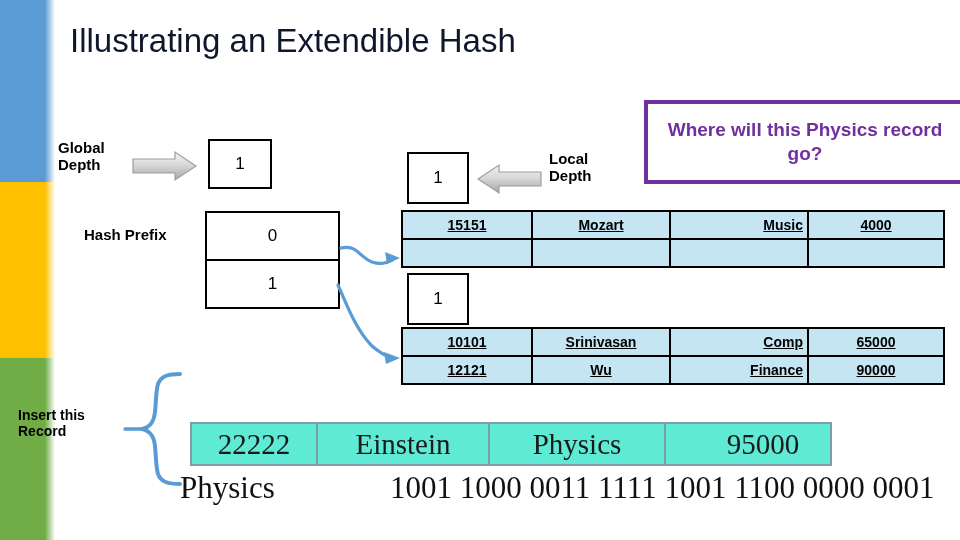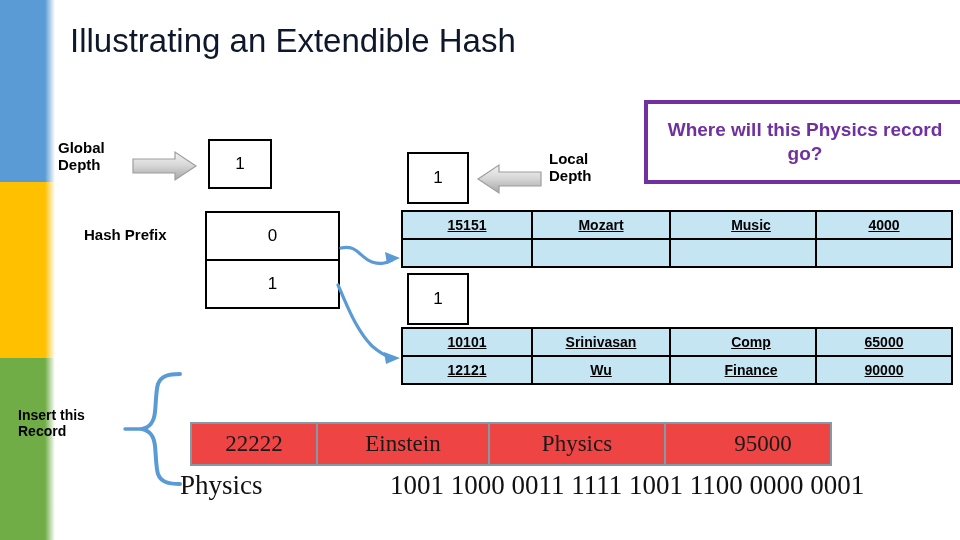--- a/index.html
+++ b/index.html
@@ -111,21 +111,21 @@
     border: 2px solid #000000;
     height: 26px;
     font-size: 14px;
     font-weight: bold;
     color: #000000;
     background: #C5E5F2;
     padding: 0 4px;
   }
   .bucket td.c1 { width: 120px; text-align: center; }
   .bucket td.c2 { width: 128px; text-align: center; }
-  .bucket td.c3 { width: 120px; text-align: center;   padding-left: 20px; }
+  .bucket td.c3 { width: 120px; text-align: right;   padding-left: 12px; }
   .bucket td.c4 { width: 126px; text-align: center; }
   .bucket td.empty { height: 26px; }
 
   .bucket-1 { left: 401px; top: 210px; }
   .bucket-2 { left: 401px; top: 327px; }
 
   
   .callout {
     position: absolute;
     left: 618px;
@@ -151,38 +151,38 @@
     position: absolute;
     left: 190px;
     top: 422px;
     border-collapse: collapse;
     background: #CCE4EC;
   }
   .record-table td {
     border: 2px solid #7F9BA6;
     height: 38px;
     font-family: "Liberation Serif", serif;
-    font-size: 23px;
+    font-size: 29px;
     color: #1a1a1a;
-    background: #ef4444;
+    background: #5eead4;
     text-align: center;
     vertical-align: middle;
   }
   .record-table td.r1 { width: 122px; }
   .record-table td.r2 { width: 168px; }
   .record-table td.r3 { width: 172px; }
   .record-table td.r4 { width: 132px; padding-left: 31px; }
 
   
   .hash-line {
     position: absolute;
     left: 180px;
     top: 470px;
     font-family: "Liberation Serif", serif;
-    font-size: 27px;
+    font-size: 31px;
     color: #111111;
     white-space: nowrap;
   }
   .hash-line .hl-word { display: inline-block; width: 210px; }
 
   
   .overlay {
     position: absolute;
     left: 0;
     top: 0;

